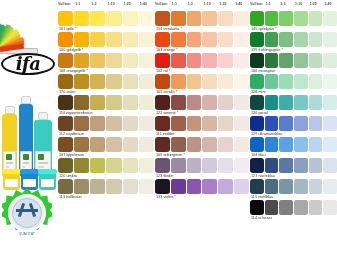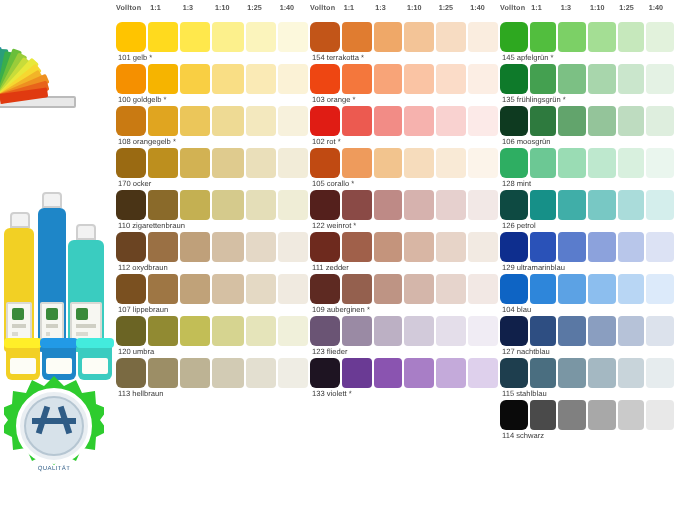--- a/index.html
+++ b/index.html
@@ -157,20 +157,24 @@
         <div class="fanblade" style="background: rgb(90, 74, 174); transform: rotate(-117.333deg); width: 26px; z-index: 8;"></div>
         <div class="fanblade" style="background: rgb(122, 74, 164); transform: rotate(-125.143deg); width: 24px; z-index: 7;"></div>
         <div class="fanblade" style="background: rgb(164, 74, 154); transform: rotate(-132.952deg); width: 25px; z-index: 6;"></div>
         <div class="fanblade" style="background: rgb(196, 74, 122); transform: rotate(-140.762deg); width: 26px; z-index: 5;"></div>
         <div class="fanblade" style="background: rgb(212, 74, 90); transform: rotate(-148.571deg); width: 24px; z-index: 4;"></div>
         <div class="fanblade" style="background: rgb(184, 160, 144); transform: rotate(-156.381deg); width: 25px; z-index: 3;"></div>
         <div class="fanblade" style="background: rgb(138, 122, 106); transform: rotate(-164.19deg); width: 26px; z-index: 2;"></div>
         <div class="fanblade" style="background: rgb(90, 74, 58); transform: rotate(-172deg); width: 24px; z-index: 1;"></div>
       </div>
 
+    <div id="logo-wrap">
+      <div id="logo-oval"></div>
+      <div id="logo-text">ifa</div>
+    </div>
 
     <div id="bottles">
         <div class="bottle" style="left: 2px; width: 15px; height: 62px; background: rgb(242, 208, 36);">
           <div class="cap"></div>
           <div class="label">
             <span class="l1"></span>
             <span class="l2"></span>
             <span class="l3"></span>
             <span class="l4"></span>
           </div>

